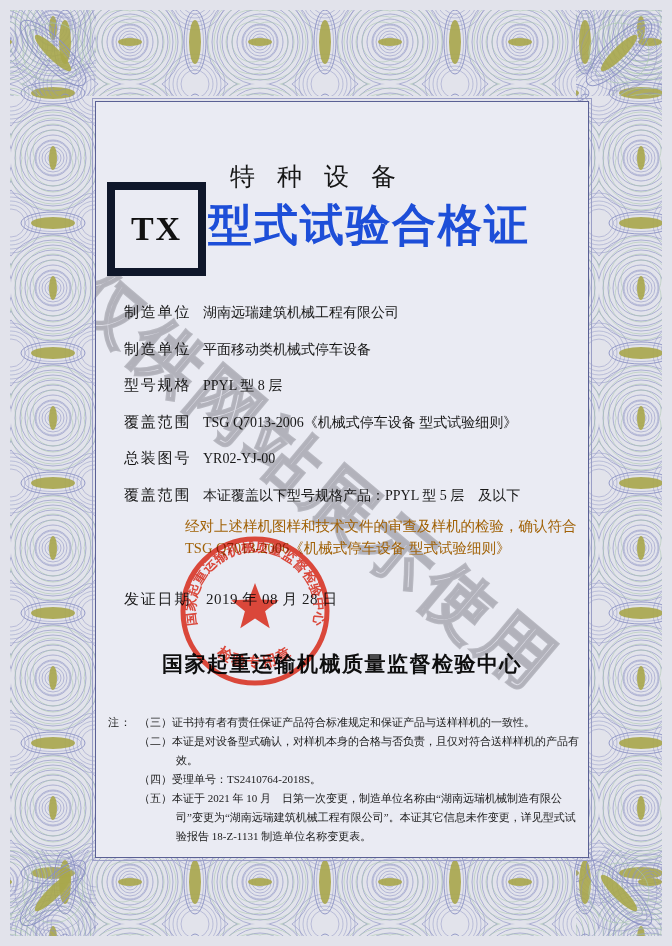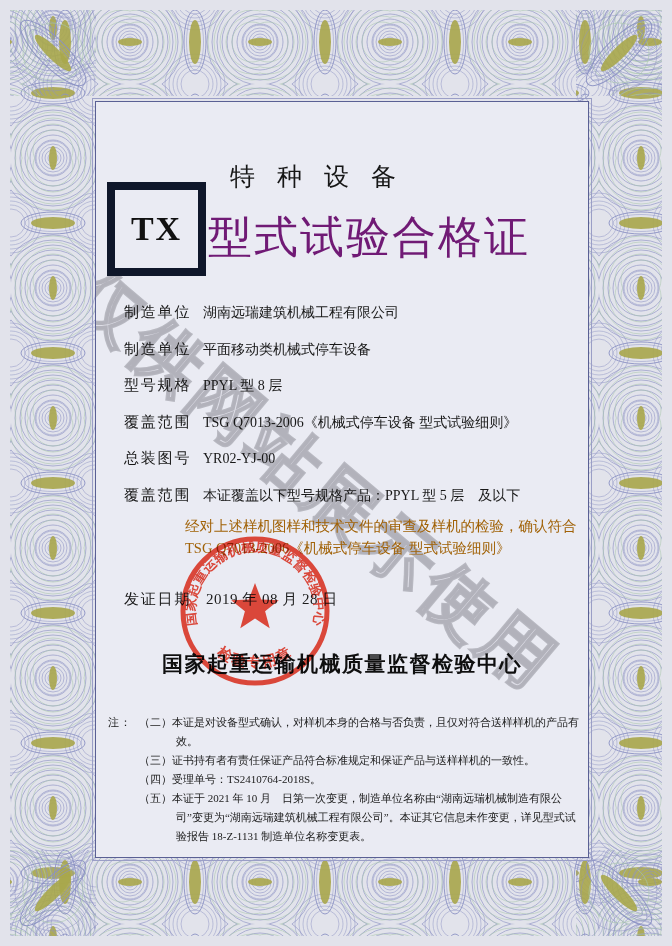--- a/index.html
+++ b/index.html
@@ -27,21 +27,21 @@
     pointer-events:none;
   }
   .content{position:absolute;inset:0;z-index:2;}
   .tx-box{
     position:absolute; left:11px; top:80px; width:83px; height:78px;
     border:8px solid #0f172a; display:flex; align-items:center; justify-content:center;
     font-size:34px; font-weight:700; letter-spacing:2px; color:#111;
   }
   .header{position:absolute; left:112px; right:8px; top:58px; }
   .title-cat{font-size:25px; letter-spacing:22px; text-indent:22px; color:#161616;}
-  .title-main{margin-top:15px; font-size:44px; font-weight:400; letter-spacing:2px; color:#701a75; white-space:nowrap;}
+  .title-main{margin-top:3px; font-size:44px; font-weight:700; letter-spacing:2px; color:#1d4ed8; white-space:nowrap;}
   .cert-no{margin-top:11px; font-size:14.5px; letter-spacing:0.8px; color:#222;}
   .fields{position:absolute; left:28px; top:196px; right:10px;}
   .frow{height:36.5px; line-height:28px; white-space:nowrap;}
   .flabel{display:inline-block; width:68px; letter-spacing:1.8px; font-size:15px; color:#181818;}
   .fvalue{margin-left:7px; font-size:14px; color:#181818;}
   .statement{position:absolute; left:89px; top:414px; width:400px; font-size:14.5px; line-height:21.5px; color:#a16207;}
   .date-row{position:absolute; left:28px; top:488px; white-space:nowrap;}
   .date-row .flabel{letter-spacing:1.8px;}
   .date-val{margin-left:10px; font-size:15px; letter-spacing:0.5px;}
   .issuer{position:absolute; left:0; right:0; top:548px; text-align:center;
@@ -211,22 +211,22 @@
       <div class="date-row">
         <span class="flabel">发证日期</span>
         <span class="date-val">2019 年 08 月 28 日</span>
       </div>
 
       <div class="issuer">国家起重运输机械质量监督检验中心</div>
 
       <div class="notes">
         <div class="notes-label">注：</div>
         <div class="notes-items">
+          <div class="note-item">（三）证书持有者有责任保证产品符合标准规定和保证产品与送样样机的一致性。</div>
           <div class="note-item">（二）本证是对设备型式确认，对样机本身的合格与否负责，且仅对符合送样样机的产品有效。</div>
-          <div class="note-item">（三）证书持有者有责任保证产品符合标准规定和保证产品与送样样机的一致性。</div>
           <div class="note-item">（四）受理单号：TS2410764-2018S。</div>
           <div class="note-item">（五）本证于 2021 年 10 月　日第一次变更，制造单位名称由“湖南远瑞机械制造有限公司”变更为“湖南远瑞建筑机械工程有限公司”。本证其它信息未作变更，详见型式试验报告 18-Z-1131 制造单位名称变更表。</div>
         </div>
       </div>
 
       <svg class="seal" viewBox="0 0 170 170" aria-hidden="true">
         <defs>
           <path id="sealTopArc" d="M 30.6 110.4 A 60 60 0 1 1 139.4 110.4" fill="none"></path>
           <path id="sealBottomArc" d="M 44 126 A 62 62 0 0 0 126 126" fill="none"></path>
         </defs>

